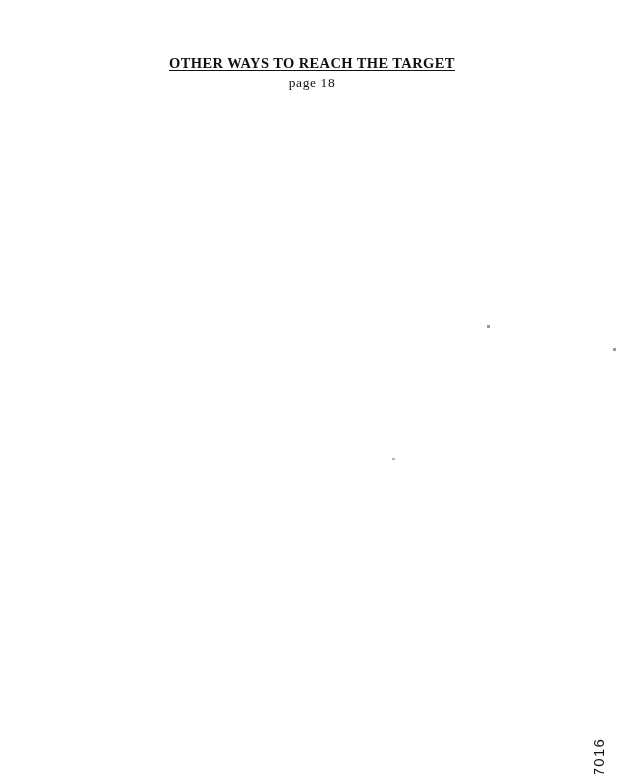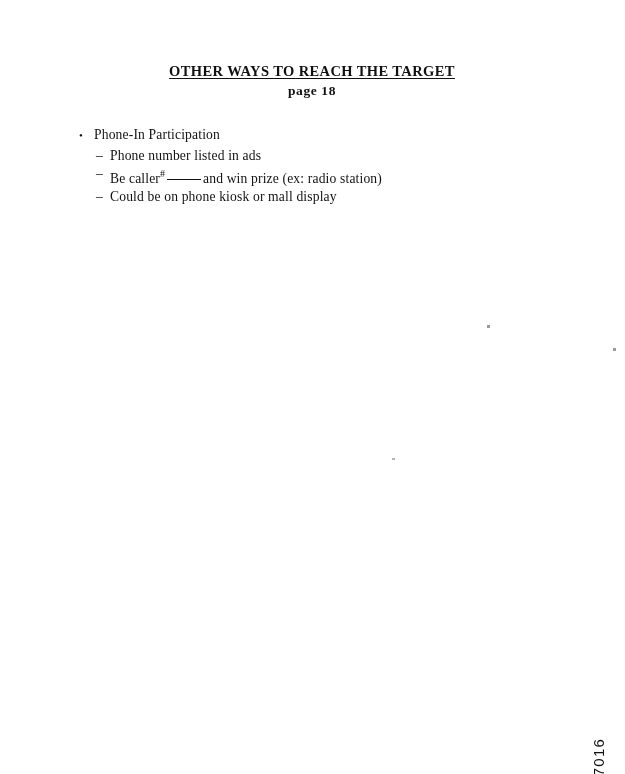--- a/index.html
+++ b/index.html
@@ -17,37 +17,37 @@
   }
 
   .page {
     position: absolute;
     inset: 0;
   }
 
   
   .title-block {
     position: absolute;
-    top: 62px;
+    top: 54px;
     left: 0;
     width: 624px;
     text-align: center;
   }
   .doc-title {
     font-size: 14.5px;
     font-weight: bold;
     letter-spacing: 0.4px;
     text-decoration: underline;
     text-underline-offset: 2px;
     display: inline-block;
   }
   .doc-subtitle {
     margin-top: 3px;
     font-size: 13.5px;
-    font-weight: bold;
+    font-weight: normal;
     letter-spacing: 0.6px;
   }
 
   
   .content {
     position: absolute;
     top: 126px;
     left: 78px;
     width: 500px;
   }
@@ -140,28 +140,20 @@
 
 <div class="page">
 
   <div class="title-block">
     <div class="doc-title">OTHER WAYS TO REACH THE TARGET</div>
     <div class="doc-subtitle">page 18</div>
   </div>
 
   <div class="content">
 
-    <div class="bullet-group">
-      <div class="bullet-line">Phone-In Participation</div>
-      <ul class="sub-list">
-        <li class="sub-item">Phone number listed in ads</li>
-        <li class="sub-item"><span>Be caller</span><span class="sup">#</span><span class="blank"></span><span>and win prize (ex:  radio station)</span></li>
-        <li class="sub-item">Could be on phone kiosk or mall display</li>
-      </ul>
-    </div>
 
 
   </div>
 
   <div class="speck s1"></div>
   <div class="speck s2"></div>
   <div class="speck s3"></div>
 
   <div class="bates">
     <span class="bates-inner">50717 7016</span>

